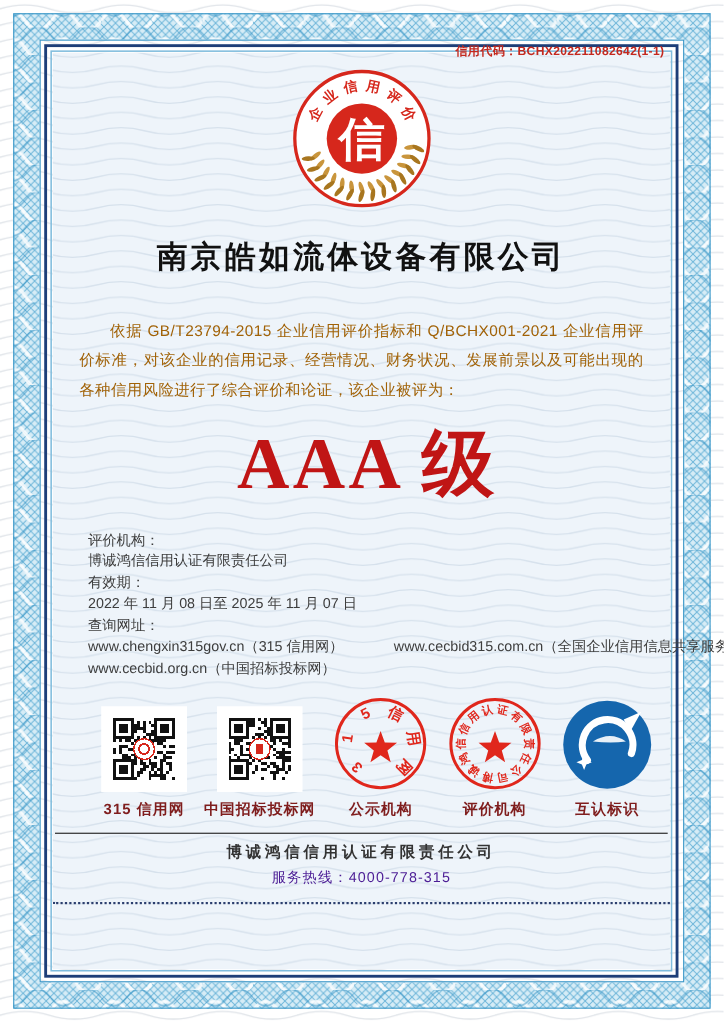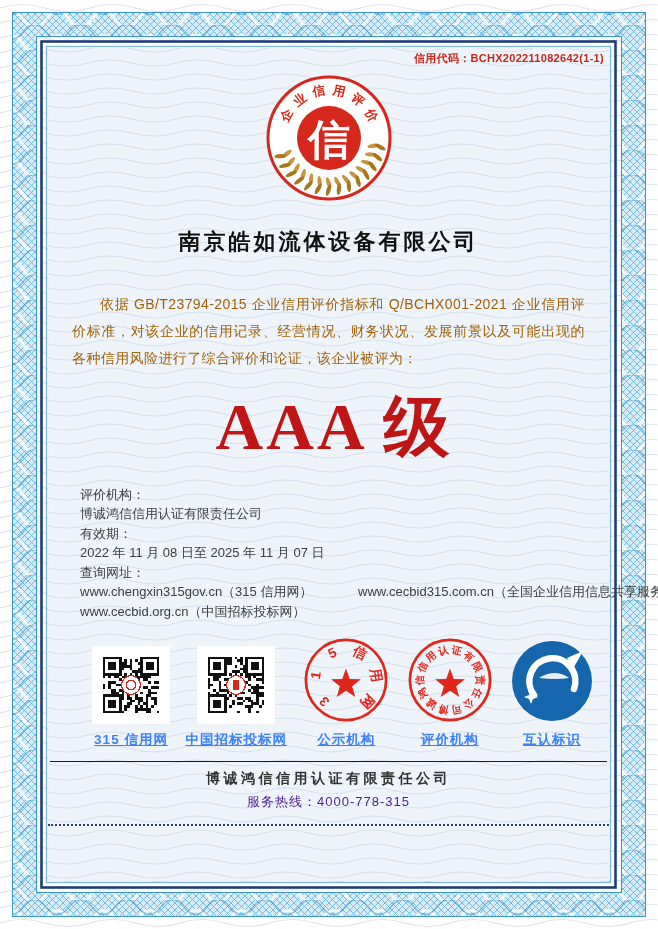--- a/index.html
+++ b/index.html
@@ -1,48 +1,48 @@
 <!DOCTYPE html>
 <html><head>
 <meta charset="utf-8">
 <style>
   html,body{margin:0;padding:0;background:#fff;}
   .page{position:relative;width:658px;height:929px;overflow:hidden;
         font-family:"Liberation Sans","DejaVu Sans",sans-serif;background:#fff;}
   .bg{position:absolute;left:0;top:0;z-index:0;}
-  .content{position:absolute;left:48px;top:48px;width:561px;height:688px;z-index:1;}
+  .content{position:absolute;left:48px;top:36px;width:561px;height:688px;z-index:1;}
 
   .code{position:absolute;top:3px;right:5px;font-size:11px;font-weight:bold;
         color:#c3281e;letter-spacing:.3px;}
 
   .emblem{width:128px;height:128px;margin:26px auto 0;}
 
   .title{margin:8px 0 0;text-align:center;font-size:47px;font-weight:900;
          color:#c01515;letter-spacing:8px;line-height:1.12;}
 
-  .company{margin:25px 0 16px;text-align:center;font-size:22px;font-weight:bold;
+  .company{margin:25px 0 16px;text-align:center;font-size:28px;font-weight:bold;
            color:#111;letter-spacing:3px;}
 
   .body-text{margin:34px 24px 0 24px;font-size:14px;color:#a16207;line-height:27px;
              text-align:justify;text-indent:2em;letter-spacing:.4px;}
 
   .rating{margin:14px 0 0;text-align:center;font-size:66px;font-weight:bold;
           color:#c01515;font-family:"Liberation Serif","DejaVu Serif",serif;
           letter-spacing:3px;line-height:1.25;padding-left:11px;}
 
   .details{margin:16px 0 0 32px;font-size:13px;color:#3d3d3d;line-height:19.5px;}
   .details .row{white-space:nowrap;}
   .url-a{display:inline-block;margin-right:42px;}
 
   .badge-row{display:flex;justify-content:space-between;align-items:flex-end;
              padding:0 14px 0 44px;margin-top:16px;height:112px;}
   .badge{display:flex;flex-direction:column;align-items:center;justify-content:flex-end;}
   .badge .gfx{display:flex;align-items:center;justify-content:center;}
-  .badge-label{margin-top:7px;font-size:13.5px;font-weight:bold;color:#3b82f6;
-               letter-spacing:1px;white-space:nowrap;text-decoration:underline;}
+  .badge-label{margin-top:7px;font-size:13.5px;font-weight:bold;color:#7f1d1d;
+               letter-spacing:1px;white-space:nowrap;}
 
   .solid-divider{margin:12px 2px 0;border:0;border-top:1.5px solid #1c1c1c;}
   .footer-org{margin:8px 0 0;text-align:center;font-size:14px;font-weight:bold;
               color:#333;letter-spacing:3.5px;}
   .footer-hotline{margin:5px 0 0;text-align:center;font-size:13px;color:#4c1d95;
                   letter-spacing:1px;}
   .dotted-divider{margin:13px 0 0;border:0;border-top:2px dotted #2c3f6e;}
 </style>
 </head>
 <body>

